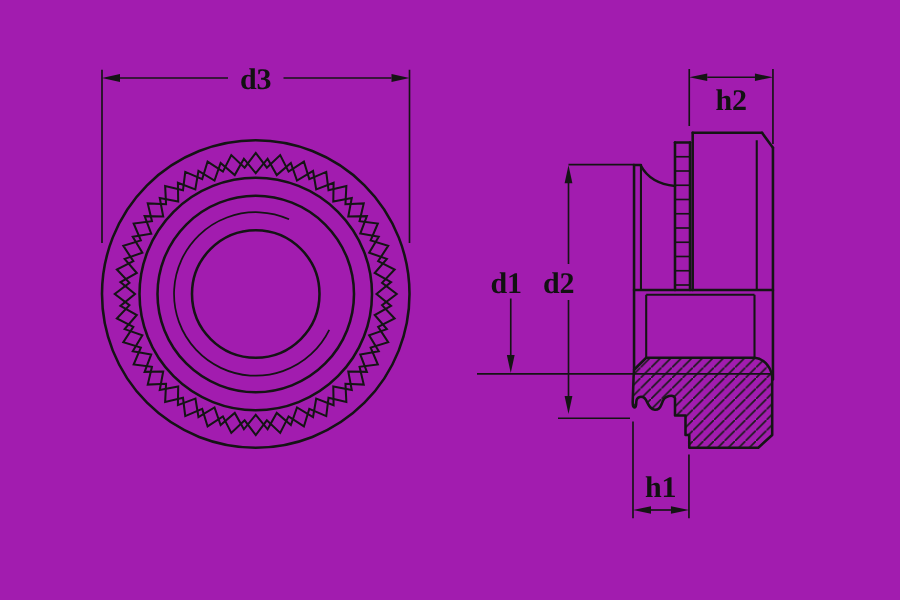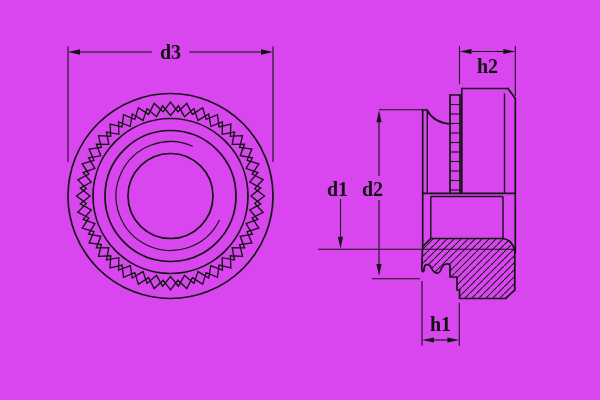--- a/index.html
+++ b/index.html
@@ -1,16 +1,16 @@
 <!DOCTYPE html>
 <html><head>
 <meta charset="utf-8">
 <style>
   html,body{margin:0;padding:0;background:#fff;}
-  .stage{position:relative;width:600px;height:400px;background:#d946ef;overflow:hidden;
+  .stage{position:relative;width:600px;height:400px;background:#a21caf;overflow:hidden;
          font-family:"Liberation Serif","DejaVu Serif",serif;}
   svg{display:block;}
   .outline{fill:none;stroke:#141414;stroke-width:1.7;stroke-linecap:round;}
   .thin{fill:none;stroke:#141414;stroke-width:1.15;}
   .med{fill:none;stroke:#141414;stroke-width:1.4;}
   .zig{fill:none;stroke:#141414;stroke-width:1.35;stroke-linejoin:miter;}
   .dimline{stroke:#141414;stroke-width:1.1;fill:none;}
   .arrow{fill:#141414;stroke:none;}
   .dim-label{font-family:"Liberation Serif","DejaVu Serif",serif;font-weight:bold;
              font-size:20px;fill:#111;text-anchor:middle;}

